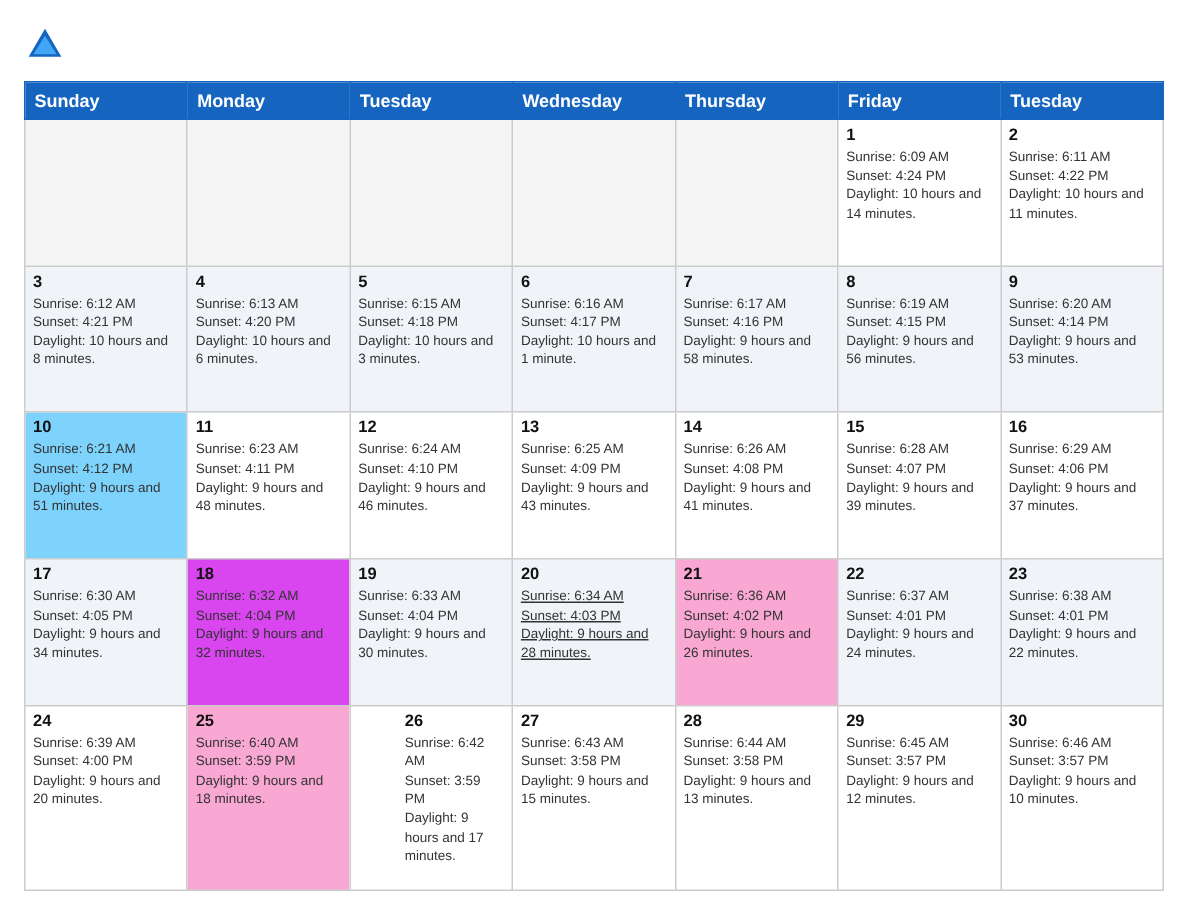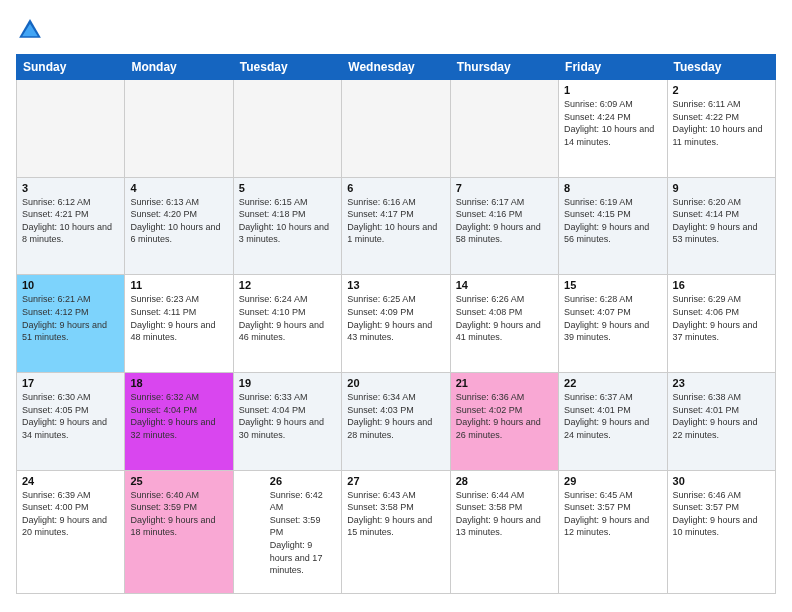--- a/index.html
+++ b/index.html
@@ -250,21 +250,21 @@
 Daylight: 9 hours and 32 minutes.</div>
           </td>
           <td style="background: rgb(240, 244, 248);">
             <span class="day-num">19</span>
             <div class="day-info" style="white-space: pre-line;">Sunrise: 6:33 AM
 Sunset: 4:04 PM
 Daylight: 9 hours and 30 minutes.</div>
           </td>
           <td style="background: rgb(240, 244, 248);">
             <span class="day-num">20</span>
-            <div class="day-info" style="white-space: pre-line;">Sunrise: 6:34 AM
+            <div class="day-info" style="white-space: pre-line; text-decoration: underline;">Sunrise: 6:34 AM
 Sunset: 4:03 PM
 Daylight: 9 hours and 28 minutes.</div>
           </td>
           <td style="background: #f9a8d4;">
             <span class="day-num">21</span>
             <div class="day-info" style="white-space: pre-line;">Sunrise: 6:36 AM
 Sunset: 4:02 PM
 Daylight: 9 hours and 26 minutes.</div>
           </td>
           <td style="background: rgb(240, 244, 248); margin-left: 20px;">

